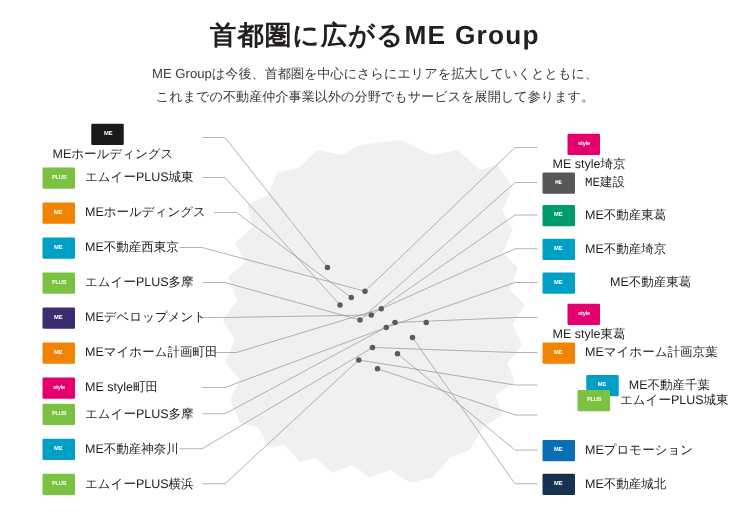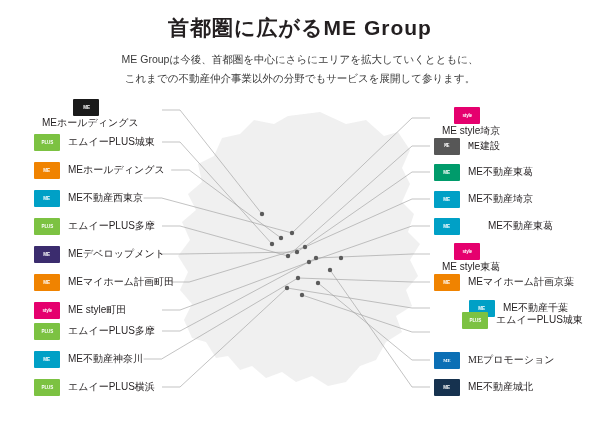--- a/index.html
+++ b/index.html
@@ -278,21 +278,21 @@
           <span>ME</span>
         </div>
         <div class="ltext">ME不動産千葉</div>
       </div>
       <div class="label right" style="top: 309px; padding-left: 28px;">
         <div class="logo" style="background: rgb(124, 194, 66);">
           <span>PLUS</span>
         </div>
         <div class="ltext">エムイーPLUS城東</div>
       </div>
-      <div class="label right" style="top: 349px; font-family: Liberation Serif, serif;">
+      <div class="label right" style="top: 349px;">
         <div class="logo" style="background: rgb(11, 111, 181);">
           <span>ME</span>
         </div>
         <div class="ltext">MEプロモーション</div>
       </div>
       <div class="label right" style="top: 376px;">
         <div class="logo" style="background: rgb(22, 50, 79);">
           <span>ME</span>
         </div>
         <div class="ltext">ME不動産城北</div>

